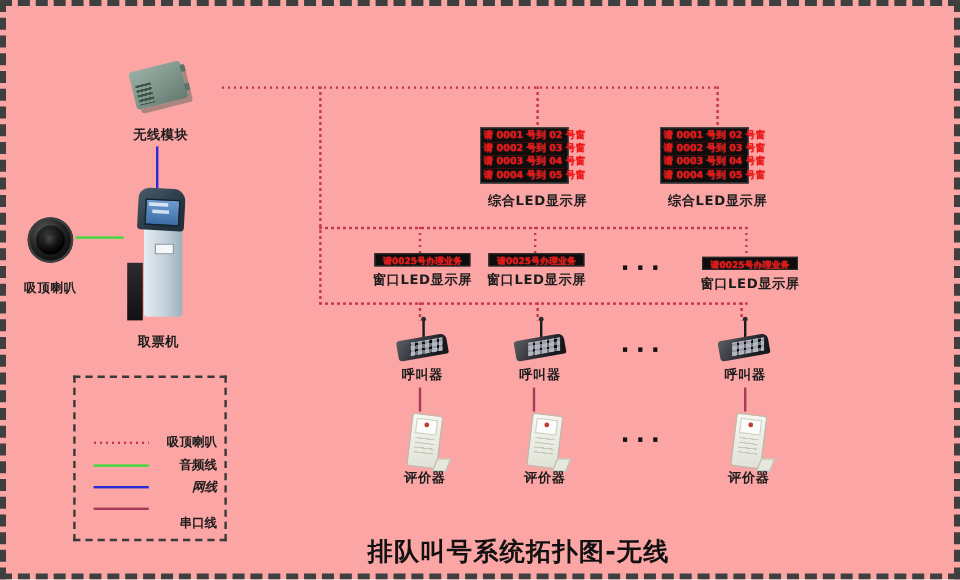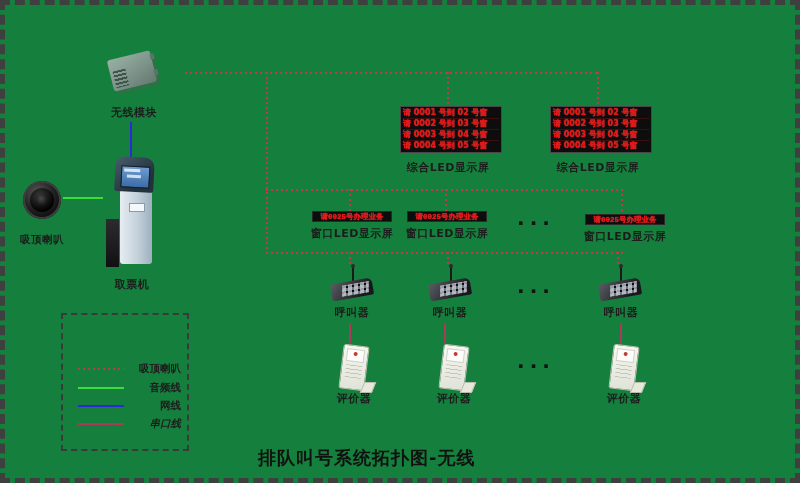--- a/index.html
+++ b/index.html
@@ -1,17 +1,17 @@
 <!DOCTYPE html>
 <html style="--wireless: #c43750; --audio: #3ddc3d; --network: #2a2ad8; --serial: #a83a5a; --led: #e61414;"><head>
 <meta charset="utf-8">
 <style>
   html,body{margin:0;padding:0;background:#fff;font-family:"DejaVu Sans",sans-serif;}
   #canvas{position:relative;width:800px;height:483px;box-sizing:border-box;
-          border:5px dashed #3f3f3f;background:#15803d;overflow:hidden;}
+          border:5px dashed #3f3f3f;background:#fca5a5;overflow:hidden;}
 
   
   .dash-h{position:absolute;height:2px;
           background:repeating-linear-gradient(to right,var(--wireless) 0 2px,transparent 2px 5px);}
   .dash-v{position:absolute;width:2px;
           background:repeating-linear-gradient(to bottom,var(--wireless) 0 2px,transparent 2px 5px);}
   .solid-v{position:absolute;width:2px;}
   .solid-h{position:absolute;height:2px;}
   .audio-line{background:var(--audio);}
   .net-line{background:var(--network);}
@@ -55,32 +55,32 @@
   .kiosk-screen-line{position:absolute;left:5px;top:8px;width:14px;height:3px;background:#cfe0ef;}
   .kiosk-body{position:absolute;left:17px;top:33px;width:32px;height:74px;
     background:linear-gradient(to right,#e6edf2 0%,#c3d0da 55%,#9db0bd 100%);
     border-radius:2px 2px 3px 3px;}
   .kiosk-slot{position:absolute;left:9px;top:13px;width:14px;height:7px;
     background:#f5f8fa;border:1px solid #8b9aa6;}
   .kiosk-column{position:absolute;left:3px;top:62px;width:13px;height:48px;
     background:linear-gradient(#2c2c30,#111113);}
 
   
-  .led-panel{position:absolute;width:102px;height:47px;background:#0d0d0d;
+  .led-panel{position:absolute;width:74px;height:47px;background:#0d0d0d;
     border:1px solid #474747;box-sizing:border-box;display:flex;flex-direction:column;
     padding:1px 2px;}
   .led-row{flex:1;color:var(--led);font-size:8px;font-weight:bold;line-height:10px;
     white-space:nowrap;border-bottom:1px solid #3c0e0e;text-shadow:0 0 1px #ff4040;}
   .led-row:last-child{border-bottom:none;}
 
   
   .led-strip{position:absolute;width:80px;height:11px;background:#0d0d0d;
     color:var(--led);font-size:7.5px;font-weight:bold;text-align:center;line-height:11px;
     white-space:nowrap;overflow:hidden;text-shadow:0 0 1px #ff4040;
-    border:1px solid #2a2a2a;box-sizing:border-box;font-family:Liberation Mono, monospace;}
+    border:1px solid #2a2a2a;box-sizing:border-box;}
 
   
   .caller{position:absolute;width:46px;height:40px;}
   .caller-antenna{position:absolute;left:22px;top:0;width:2px;height:17px;background:#1a1a1a;}
   .caller-antenna:before{content:"";position:absolute;left:-1px;top:-2px;width:4px;height:4px;
     border-radius:50%;background:#2a2a2a;}
   .caller-body{position:absolute;left:1px;top:15px;width:42px;height:17px;
     transform:rotate(-10deg);border-radius:3px 5px 2px 3px;
     background:linear-gradient(135deg,#5a5d64 0%,#17181c 80%);}
   .caller-keys{position:absolute;left:11px;top:3px;width:27px;height:11px;transform:skewX(-10deg);
@@ -107,22 +107,22 @@
     font-size:11.5px;font-weight:bold;color:#1c1c1c;letter-spacing:1px;}
   .legend-line{position:absolute;left:15px;width:46px;height:2px;}
   .legend-line.wireless{background:repeating-linear-gradient(to right,var(--wireless) 0 2px,transparent 2px 5px);}
   .legend-line.audio{background:var(--audio);}
   .legend-line.network{background:var(--network);}
   .legend-line.serial{background:var(--serial);}
   .legend-label{position:absolute;left:54px;width:64px;text-align:right;
     font-size:10.5px;font-weight:bold;color:#1c1c1c;}
 
   
-  .diagram-title{position:absolute;left:253px;top:441px;width:300px;text-align:left;
-    font-size:18px;font-weight:bold;color:#111;letter-spacing:1px;}
+  .diagram-title{position:absolute;left:253px;top:441px;width:300px;text-align:right;
+    font-size:21px;font-weight:bold;color:#111;letter-spacing:1px;}
 </style>
 </head>
 <body>
 
 <div id="canvas">
 
   <div class="module">
     <div class="module-body">
       <div class="module-vents"></div>
       <div class="module-tab t1"></div>
@@ -254,21 +254,21 @@
 
   <div class="legend">
 
     <div class="legend-line wireless" style="top:53px;"></div>
     <div class="legend-label" style="top:47px;">吸顶喇叭</div>
 
     <div class="legend-line audio" style="top:72px;"></div>
     <div class="legend-label" style="top:66px;">音频线</div>
 
     <div class="legend-line network" style="top:90px;"></div>
-    <div class="legend-label" style="top:84px;">网线</div>
+    <div class="legend-label" style="top:84px;font-style:italic;">网线</div>
 
     <div class="legend-line serial" style="top:108px;"></div>
-    <div class="legend-label" style="top:102px;font-style:italic;">串口线</div>
+    <div class="legend-label" style="top:114px;">串口线</div>
   </div>
 
   <div class="diagram-title">排队叫号系统拓扑图-无线</div>
 
 </div>
 
 </body></html>

